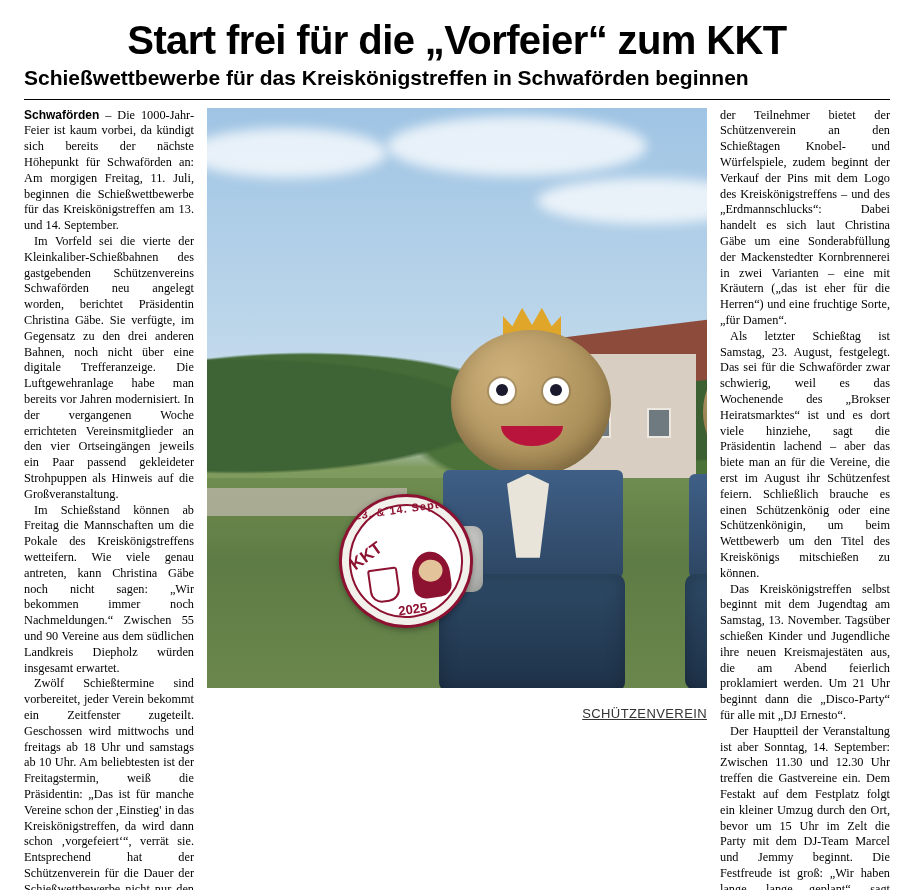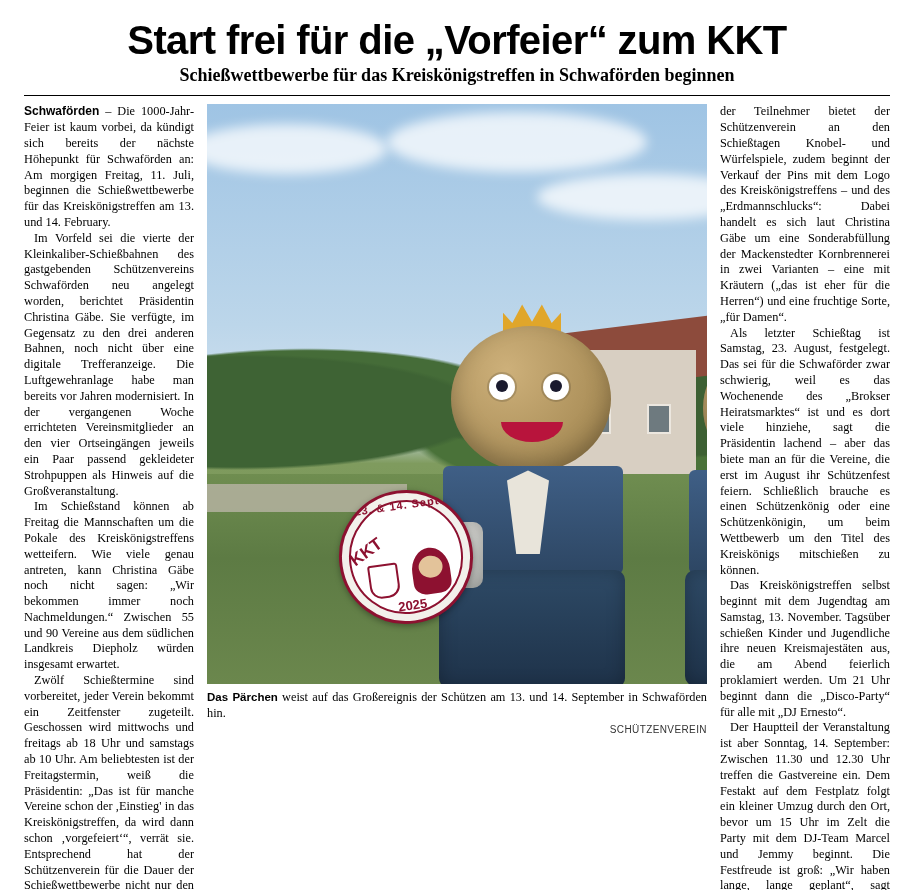--- a/index.html
+++ b/index.html
@@ -26,25 +26,25 @@
   .headline {
     font-family: "Liberation Sans", sans-serif;
     font-weight: bold;
     font-size: 40px;
     line-height: 1.04;
     letter-spacing: -0.6px;
     text-align: center;
     margin: 8px 0 4px 0;
   }
   .subhead {
-    font-family: Liberation Serif, serif;
-    font-weight: bold;
-    font-size: 18px;
+    font-family: Liberation Sans, sans-serif;
+    font-weight: bold;
+    font-size: 21px;
     line-height: 1.1;
-    text-align: center;
+    text-align: left;
     margin: 0 0 10px 0;
   }
   .rule {
     height: 1px;
     background: #000;
     margin: 0 0 8px 0;
   }
 
   
   .top-block {
@@ -268,41 +268,42 @@
 
   .caption {
     font-size: 12.3px;
     line-height: 1.28;
     margin-top: 6px;
     text-align: justify;
   }
   .caption b { font-family: "Liberation Sans", sans-serif; font-size: 11.5px; }
   .credit {
     font-family: "Liberation Sans", sans-serif;
-    font-size: 10px;
+    font-size: 13px;
     letter-spacing: .4px;
     text-align: right;
     color: #333;
-    margin-top: 2px;
+    margin-top: 18px;
+    text-decoration: underline;
   }
 </style>
 </head>
 <body>
 
 <div class="page">
 
   <h1 class="headline">Start frei für die „Vorfeier“ zum KKT</h1>
   <h2 class="subhead">Schießwettbewerbe für das Kreiskönigstreffen in Schwaförden beginnen</h2>
   <div class="rule"></div>
 
   <div class="top-block">
 
     <div class="col col-left">
       <p class="first">
-        <span class="lead-in">Schwaförden</span><span> – </span><span>Die 1000-Jahr-Feier ist kaum vorbei, da kündigt sich bereits der nächste Höhepunkt für Schwaförden an: Am morgigen Freitag, 11. Juli, beginnen die Schießwettbewerbe für das Kreiskönigstreffen am 13. und 14. February.</span>
+        <span class="lead-in">Schwaförden</span><span> – </span><span>Die 1000-Jahr-Feier ist kaum vorbei, da kündigt sich bereits der nächste Höhepunkt für Schwaförden an: Am morgigen Freitag, 11. Juli, beginnen die Schießwettbewerbe für das Kreiskönigstreffen am 13. und 14. September.</span>
       </p>
       <p>Im Vorfeld sei die vierte der Kleinkaliber-Schießbahnen des gastgebenden Schützenvereins Schwaförden neu angelegt worden, berichtet Präsidentin Christina Gäbe. Sie verfügte, im Gegensatz zu den drei anderen Bahnen, noch nicht über eine digitale Trefferanzeige. Die Luftgewehranlage habe man bereits vor Jahren modernisiert. In der vergangenen Woche errichteten Vereinsmitglieder an den vier Ortseingängen jeweils ein Paar passend gekleideter Strohpuppen als Hinweis auf die Großveranstaltung.</p>
       <p>Im Schießstand können ab Freitag die Mannschaften um die Pokale des Kreiskönigstreffens wetteifern. Wie viele genau antreten, kann Christina Gäbe noch nicht sagen: „Wir bekommen immer noch Nachmeldungen.“ Zwischen 55 und 90 Vereine aus dem südlichen Landkreis Diepholz würden insgesamt erwartet.</p>
       <p>Zwölf Schießtermine sind vorbereitet, jeder Verein bekommt ein Zeitfenster zugeteilt. Geschossen wird mittwochs und freitags ab 18 Uhr und samstags ab 10 Uhr. Am beliebtesten ist der Freitagstermin, weiß die Präsidentin: „Das ist für manche Vereine schon der ,Einstieg' in das Kreiskönigstreffen, da wird dann schon ‚vorgefeiert‘“, verrät sie. Entsprechend hat der Schützenverein für die Dauer der Schießwettbewerbe nicht nur den kleinen Saal des Dorfgemeinschaftshauses gemietet,</p>
     </div>
 
     <div class="photo-wrap">
       <div class="photo">
 
         <div class="cloud" style="left:-20px; top:20px; width:200px; height:50px;"></div>
@@ -350,23 +351,20 @@
           <div class="emblem-inner"></div>
           <div class="arc-top">13. &amp; 14. Sept.</div>
           <div class="kkt">KKT</div>
           <div class="shield"></div>
           <div class="bust"></div>
           <div class="year">2025</div>
         </div>
 
       </div>
 
-      <div class="caption">
-        <b>Das Pärchen</b><span> weist auf das Großereignis der Schützen am 13. und 14. September in Schwaförden hin.</span>
-      </div>
       <div class="credit">SCHÜTZENVEREIN</div>
     </div>
 
     <div class="col col-right">
       <p class="first">der Teilnehmer bietet der Schützenverein an den Schießtagen Knobel- und Würfelspiele, zudem beginnt der Verkauf der Pins mit dem Logo des Kreiskönigstreffens – und des „Erdmannschlucks“: Dabei handelt es sich laut Christina Gäbe um eine Sonderabfüllung der Mackenstedter Kornbrennerei in zwei Varianten – eine mit Kräutern („das ist eher für die Herren“) und eine fruchtige Sorte, „für Damen“.</p>
       <p>Als letzter Schießtag ist Samstag, 23. August, festgelegt. Das sei für die Schwaförder zwar schwierig, weil es das Wochenende des „Brokser Heiratsmarktes“ ist und es dort viele hinziehe, sagt die Präsidentin lachend – aber das biete man an für die Vereine, die erst im August ihr Schützenfest feiern. Schließlich brauche es einen Schützenkönig oder eine Schützenkönigin, um beim Wettbewerb um den Titel des Kreiskönigs mitschießen zu können.</p>
       <p>Das Kreiskönigstreffen selbst beginnt mit dem Jugendtag am Samstag, 13. November. Tagsüber schießen Kinder und Jugendliche ihre neuen Kreismajestäten aus, die am Abend feierlich proklamiert werden. Um 21 Uhr beginnt dann die „Disco-Party“ für alle mit „DJ Ernesto“.</p>
       <p>Der Hauptteil der Veranstaltung ist aber Sonntag, 14. September: Zwischen 11.30 und 12.30 Uhr treffen die Gastvereine ein. Dem Festakt auf dem Festplatz folgt ein kleiner Umzug durch den Ort, bevor um 15 Uhr im Zelt die Party mit dem DJ-Team Marcel und Jemmy beginnt. Die Festfreude ist groß: „Wir haben lange, lange geplant“, sagt Christina Gäbe, „jetzt kann es wirklich losgehen.“</p>
     </div>
 

